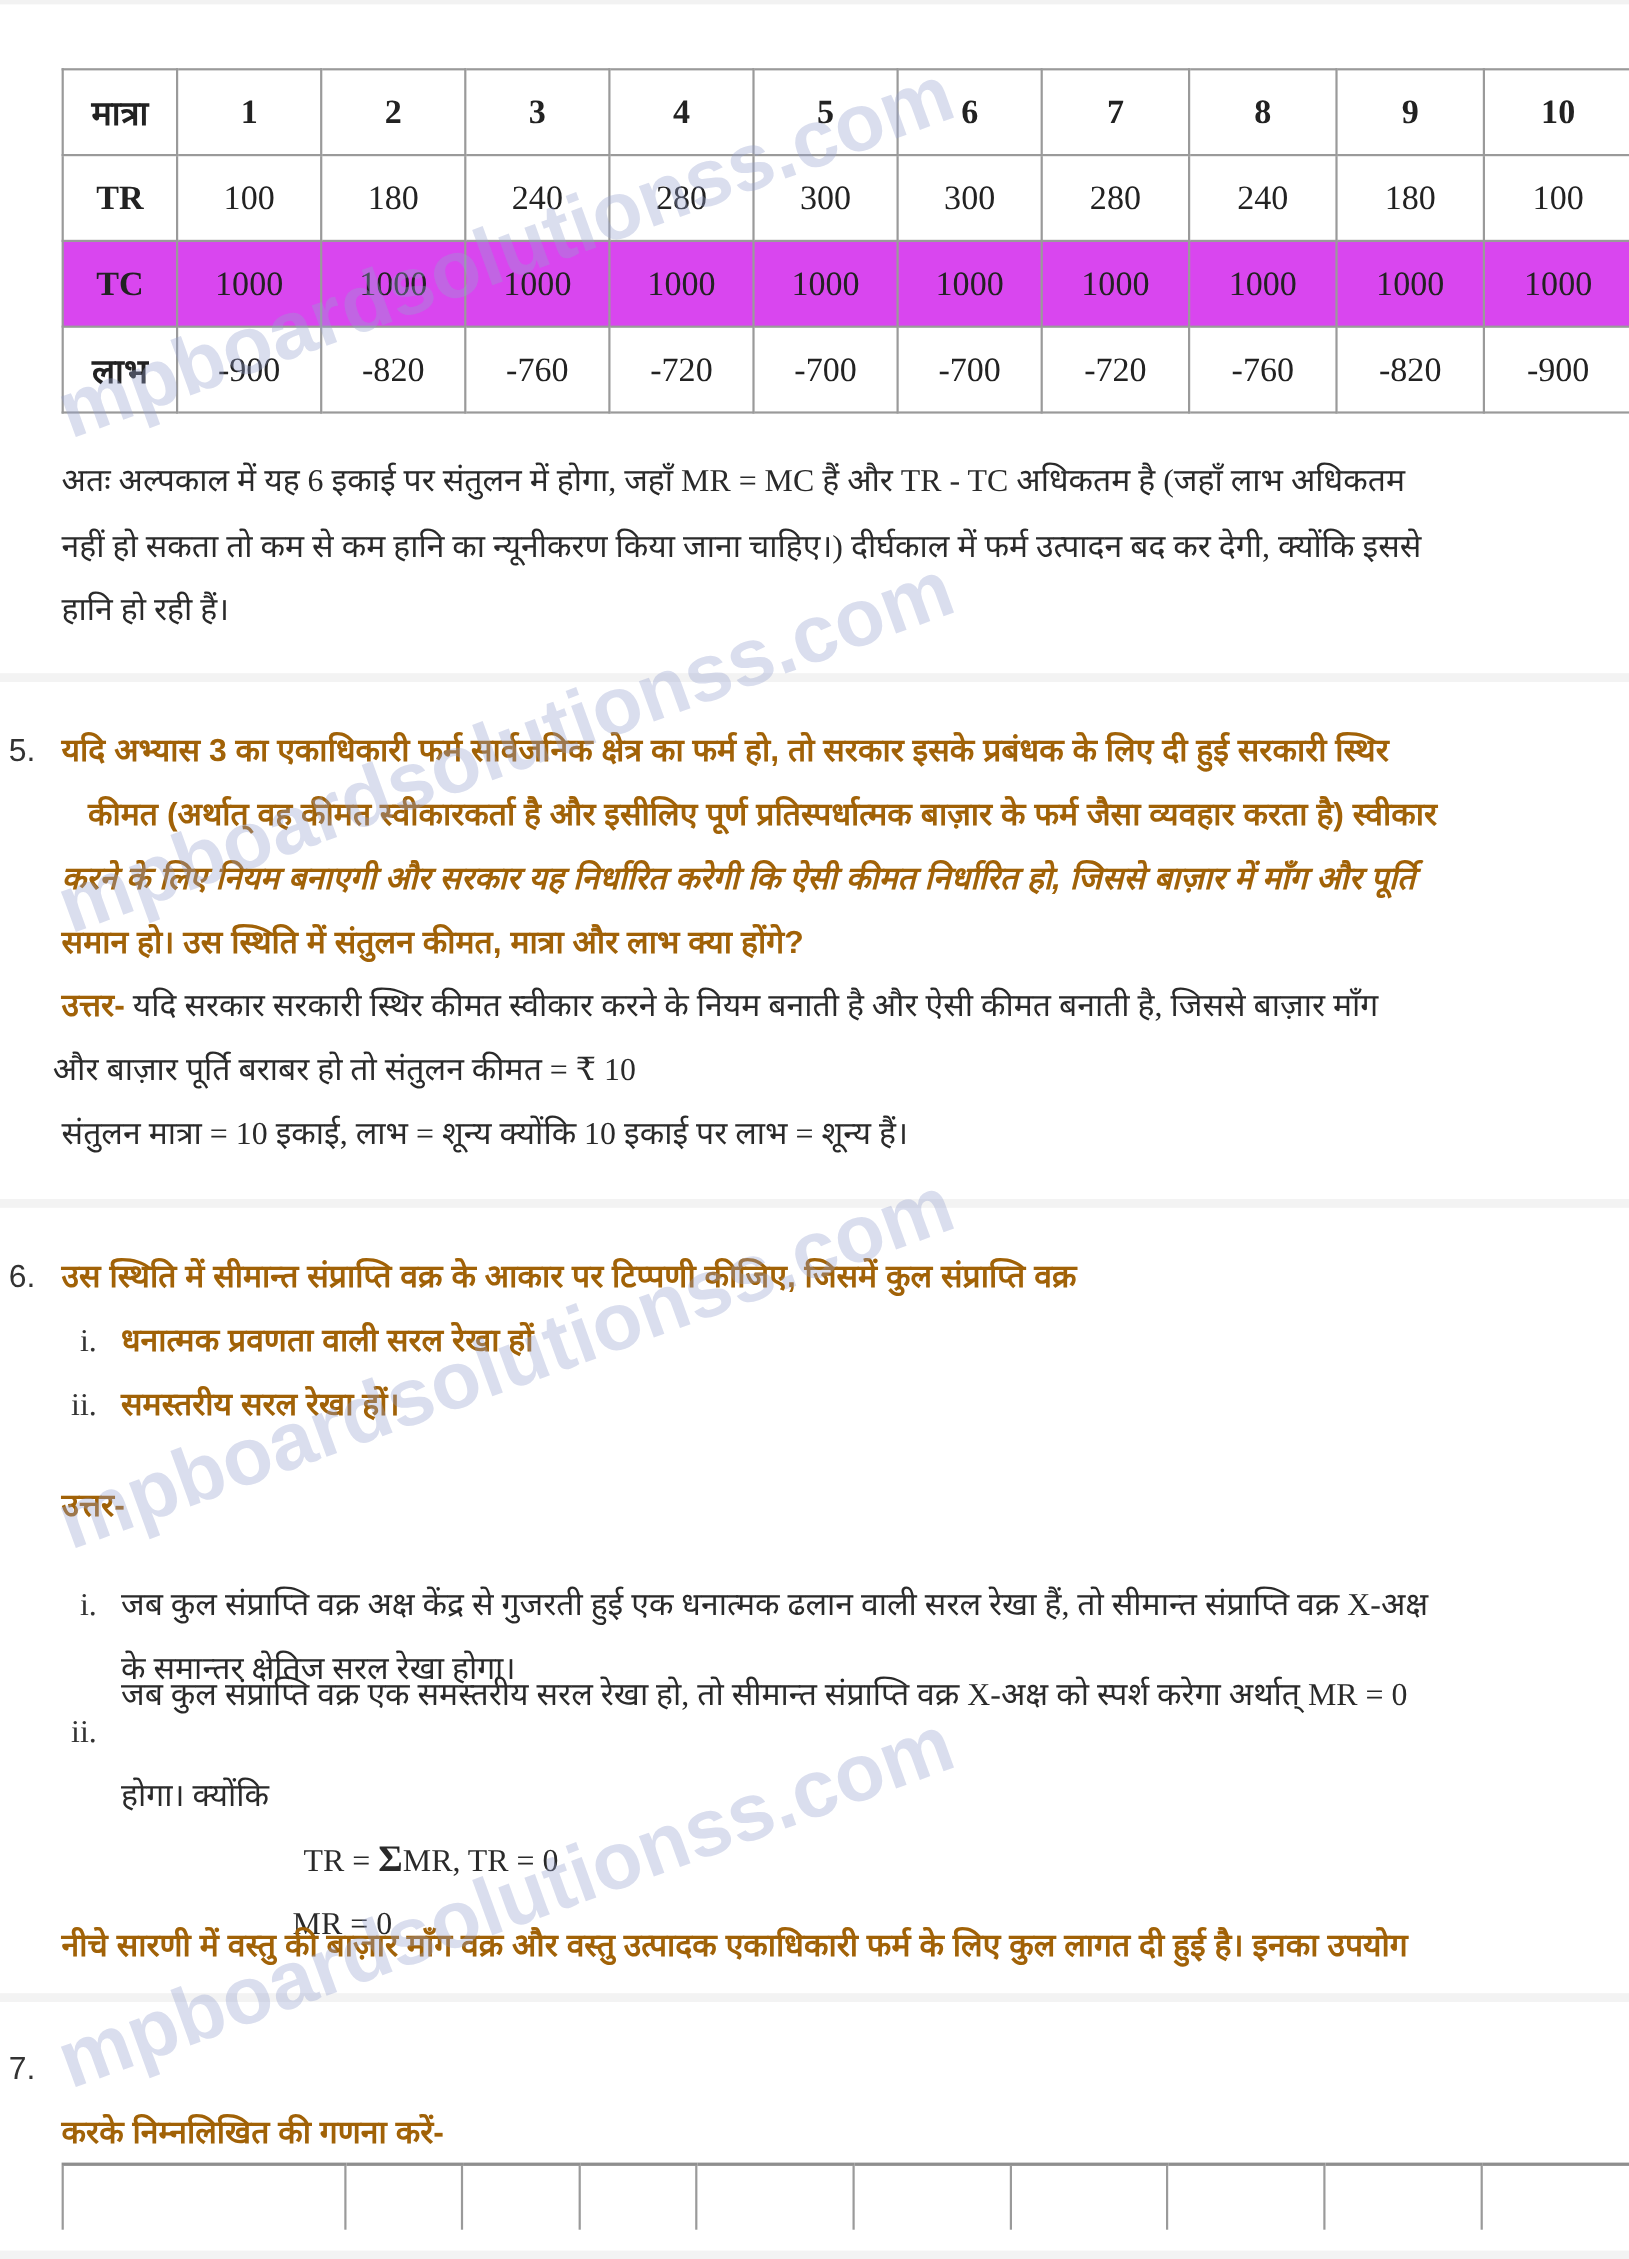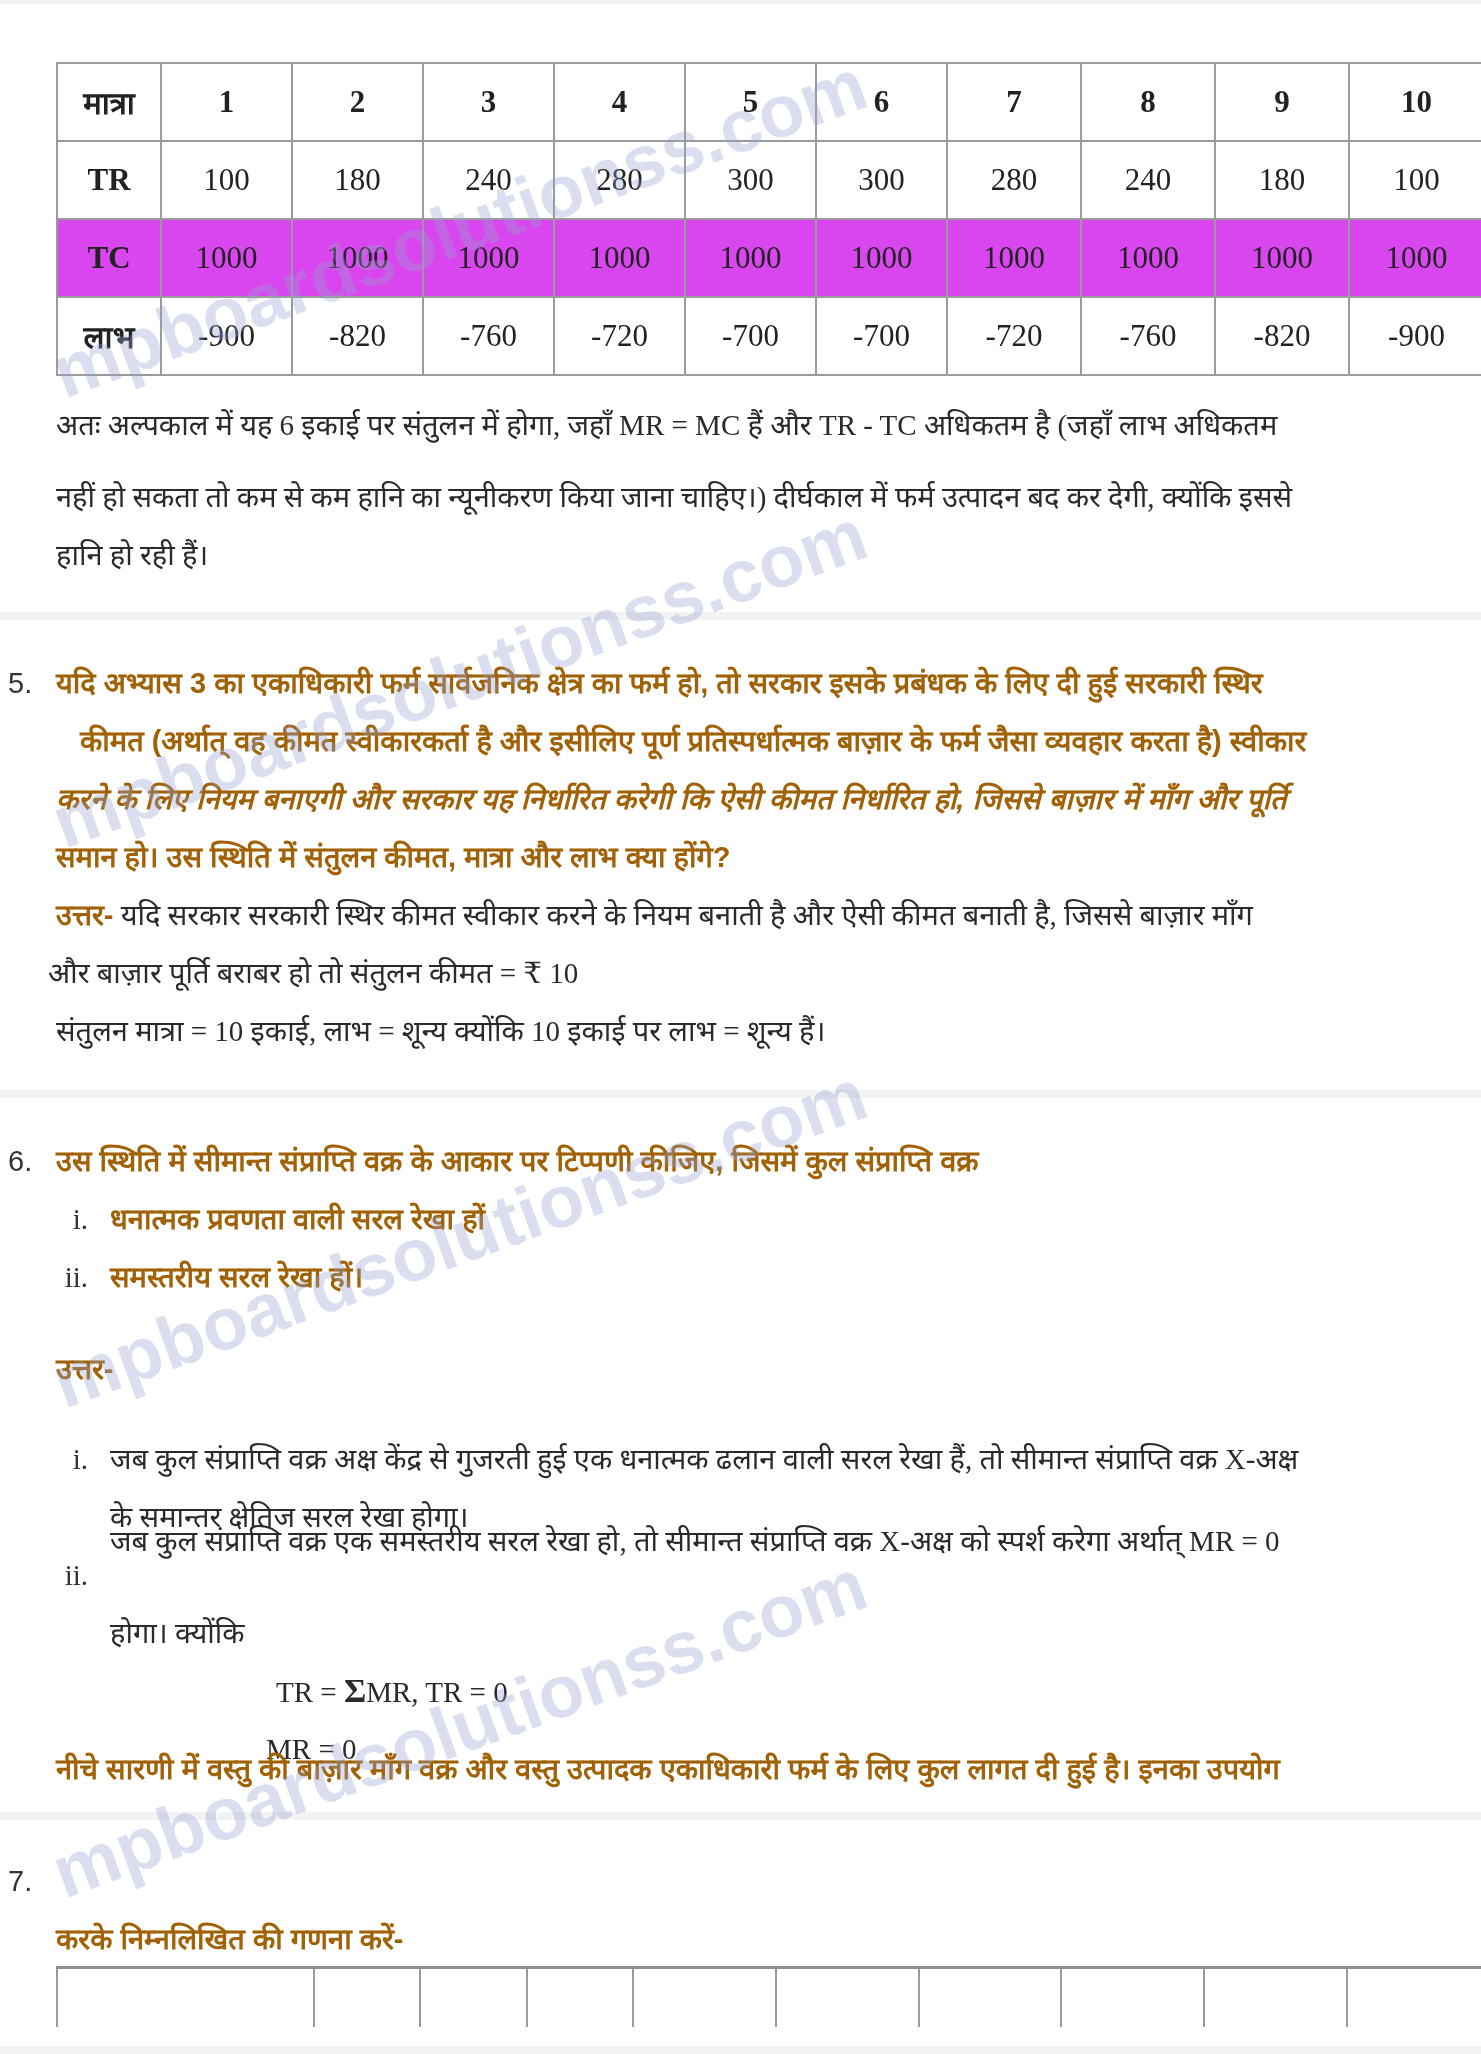--- a/index.html
+++ b/index.html
@@ -152,21 +152,21 @@
     <td>-700</td>
     <td>-700</td>
     <td>-720</td>
     <td>-760</td>
     <td>-820</td>
     <td>-900</td>
   </tr>
 </tbody>
   </table>
 
-<div class="line" style="left:56px; top:396px;">अतः अल्पकाल में यह 6 इकाई पर संतुलन में होगा, जहाँ MR = MC हैं और TR - TC अधिकतम है (जहाँ लाभ अधिकतम</div>
+<div class="line" style="left:56px; top:408px;">अतः अल्पकाल में यह 6 इकाई पर संतुलन में होगा, जहाँ MR = MC हैं और TR - TC अधिकतम है (जहाँ लाभ अधिकतम</div>
 <div class="line" style="left:56px; top:468px;">नहीं हो सकता तो कम से कम हानि का न्यूनीकरण किया जाना चाहिए।) दीर्घकाल में फर्म उत्पादन बद कर देगी, क्योंकि इससे</div>
 <div class="line" style="left:56px; top:526px;">हानि हो रही हैं।</div>
 
 <div class="sep" style="top:612px;"></div>
 
 <div class="qnum" style="left:8px; top:654px;">5.</div>
 <div class="line bold" style="left:56px; top:654px;">यदि अभ्यास 3 का एकाधिकारी फर्म सार्वजनिक क्षेत्र का फर्म हो, तो सरकार इसके प्रबंधक के लिए दी हुई सरकारी स्थिर</div>
 <div class="line bold" style="left:56px; top:712px;margin-left:24px;">कीमत (अर्थात् वह कीमत स्वीकारकर्ता है और इसीलिए पूर्ण प्रतिस्पर्धात्मक बाज़ार के फर्म जैसा व्यवहार करता है) स्वीकार</div>
 <div class="line bold" style="left:56px; top:770px;font-style:italic;">करने के लिए नियम बनाएगी और सरकार यह निर्धारित करेगी कि ऐसी कीमत निर्धारित हो, जिससे बाज़ार में माँग और पूर्ति</div>
 <div class="line bold" style="left:56px; top:828px;">समान हो। उस स्थिति में संतुलन कीमत, मात्रा और लाभ क्या होंगे?</div>

